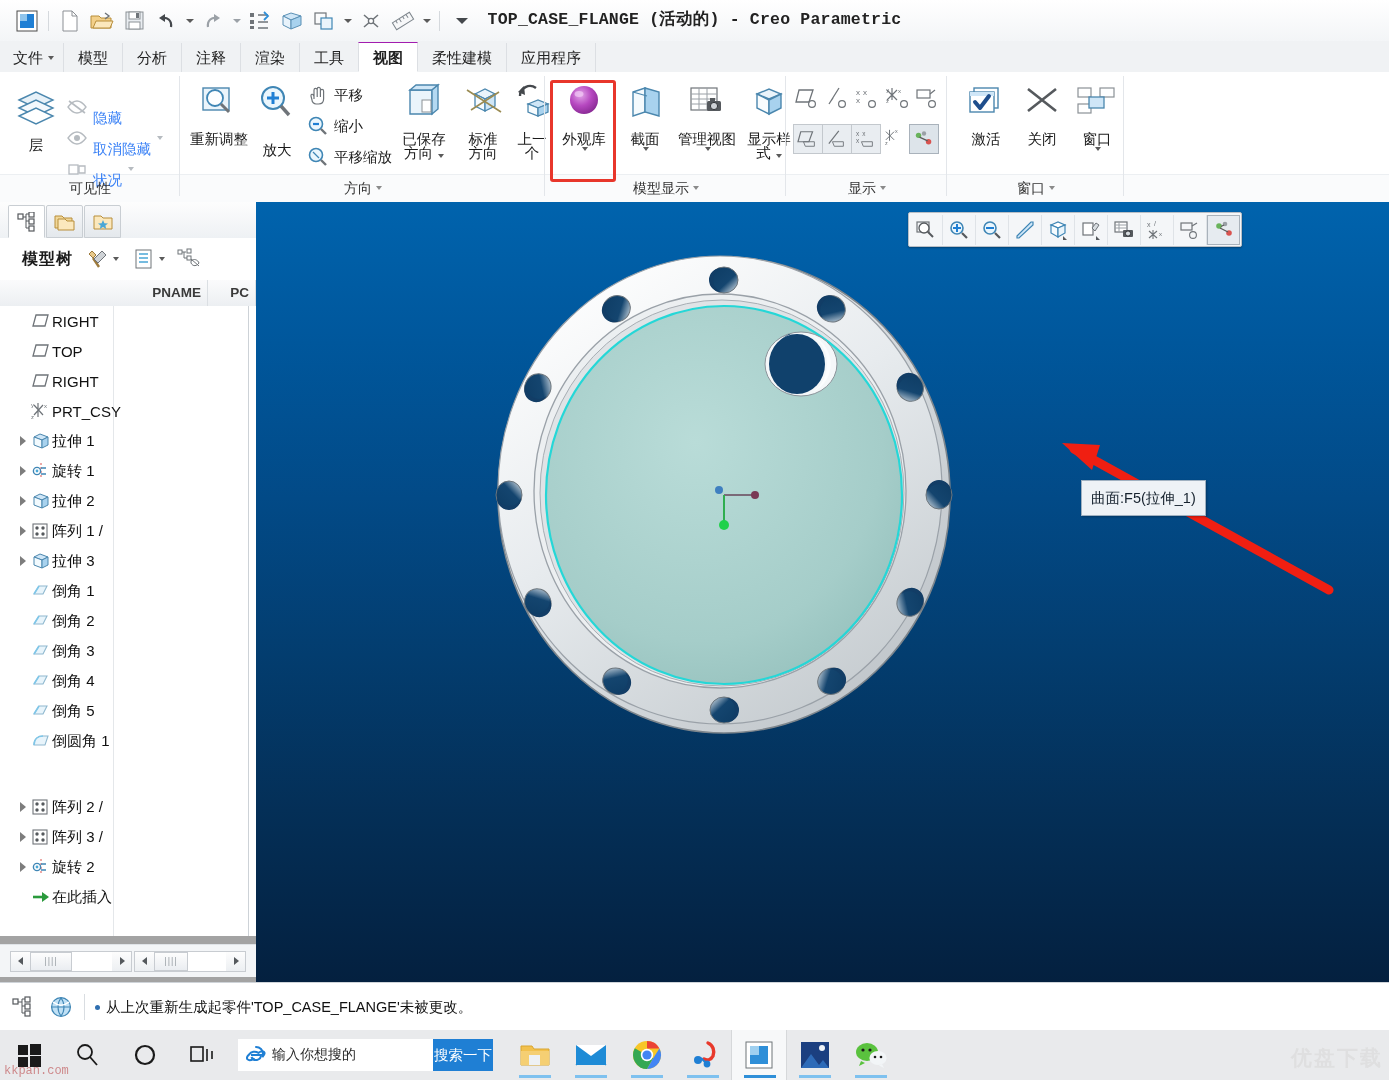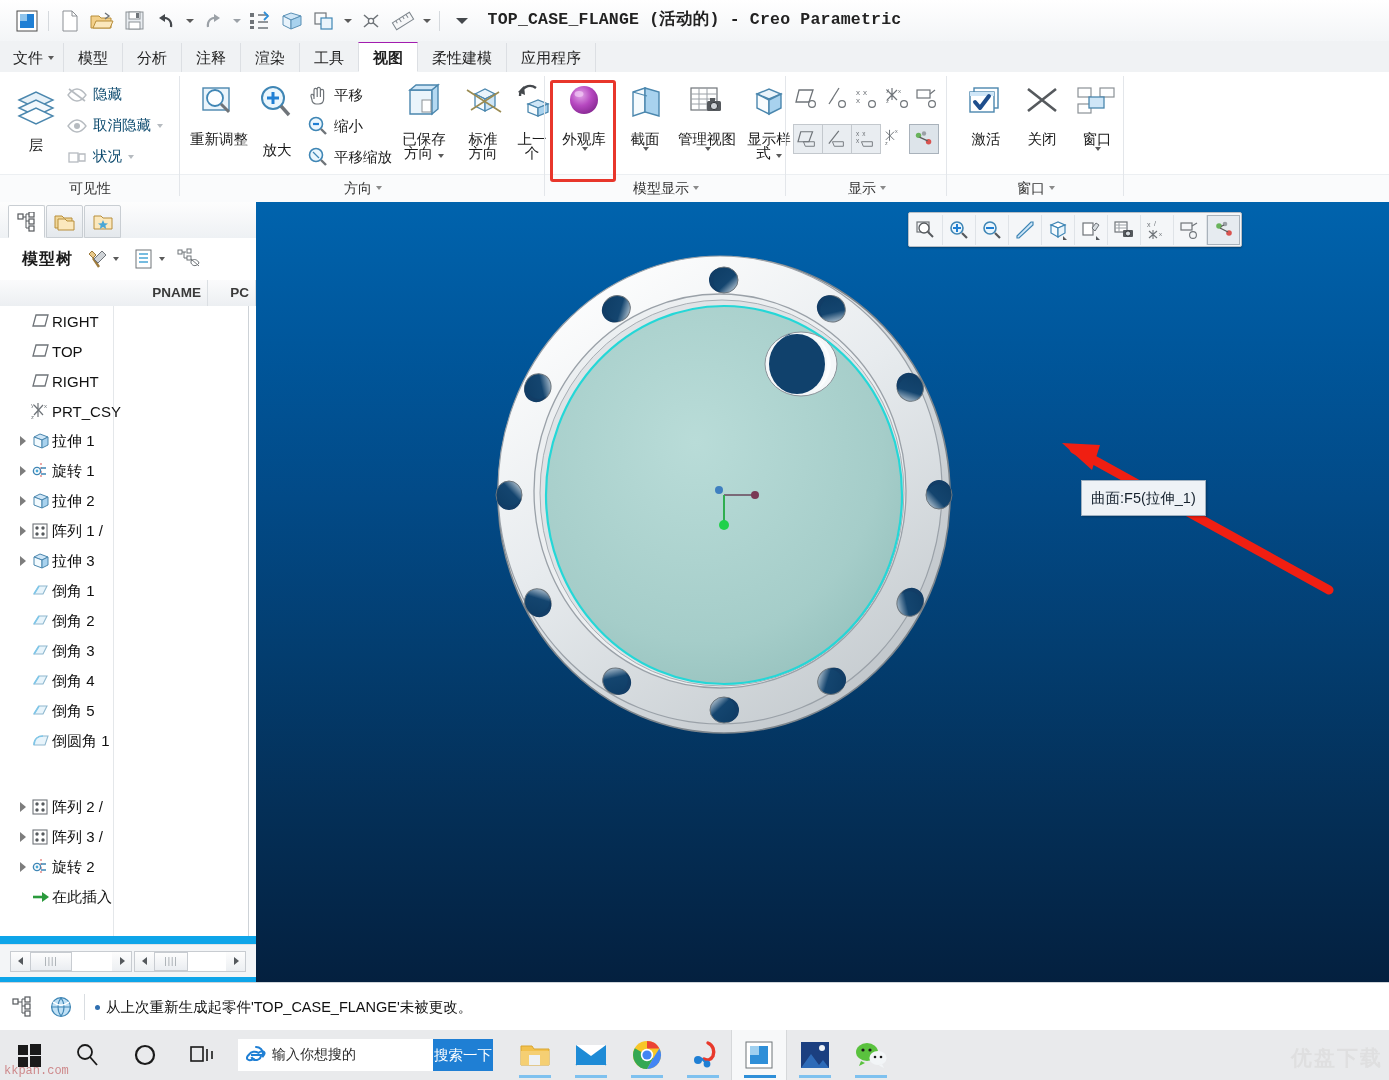--- a/index.html
+++ b/index.html
@@ -60,29 +60,29 @@
   }
   .glabel .caret{border-top-color:#8a8a8a;}
   .gband{position:absolute;top:102px;height:27px;background:#fafbfc;border-top:1px solid #eceff2;}
 
   .bigbtn{
     position:absolute;width:auto;text-align:center;cursor:default;
   }
   .bigbtn .bl{font-size:14.5px;color:#1a1a1a;line-height:15px;margin-top:2px;}
   .smbtn{position:absolute;display:flex;align-items:center;gap:5px;cursor:default;}
   .smbtn .sl{font-size:14.5px;color:#1a1a1a;white-space:nowrap;}
-  .smbtn.dis .sl{color:#0c4a6e;}
+  .smbtn.dis .sl{color:#3b82f6;margin-top:24px;}
 
   .redbox{
     position:absolute;border:3px solid #e8362b;border-radius:3px;
     pointer-events:none;box-sizing:border-box;
   }
 
   
-  .leftpanel{position:absolute;left:0;top:202px;width:256px;height:780px;background:#0ea5e9;}
+  .leftpanel{position:absolute;left:0;top:202px;width:256px;height:780px;background:#a3a3a3;}
   .navtabs{position:absolute;left:0;top:0;width:256px;height:36px;
         background:linear-gradient(#fdfdfd,#eef1f4);border-bottom:1px solid #c9ced3;}
   .navtab{position:absolute;top:3px;width:37px;height:33px;box-sizing:border-box;
       display:flex;align-items:center;justify-content:center;cursor:default;}
   .navtab.sel{background:#ffffff;border:1px solid #c9ced3;border-bottom:1px solid #ffffff;border-radius:2px 2px 0 0;}
   .navtab.unsel{background:linear-gradient(#f7f8fa,#e4e8ec);border:1px solid #c9ced3;border-radius:2px 2px 0 0;}
 
   .treehdr{position:absolute;left:0;top:36px;width:256px;height:42px;background:#ffffff;
        border-bottom:1px solid #dde1e5;display:flex;align-items:center;}
   .treehdr .ttl{font-size:16px;font-weight:700;color:#1b1b1b;margin-left:22px;letter-spacing:1px;}

